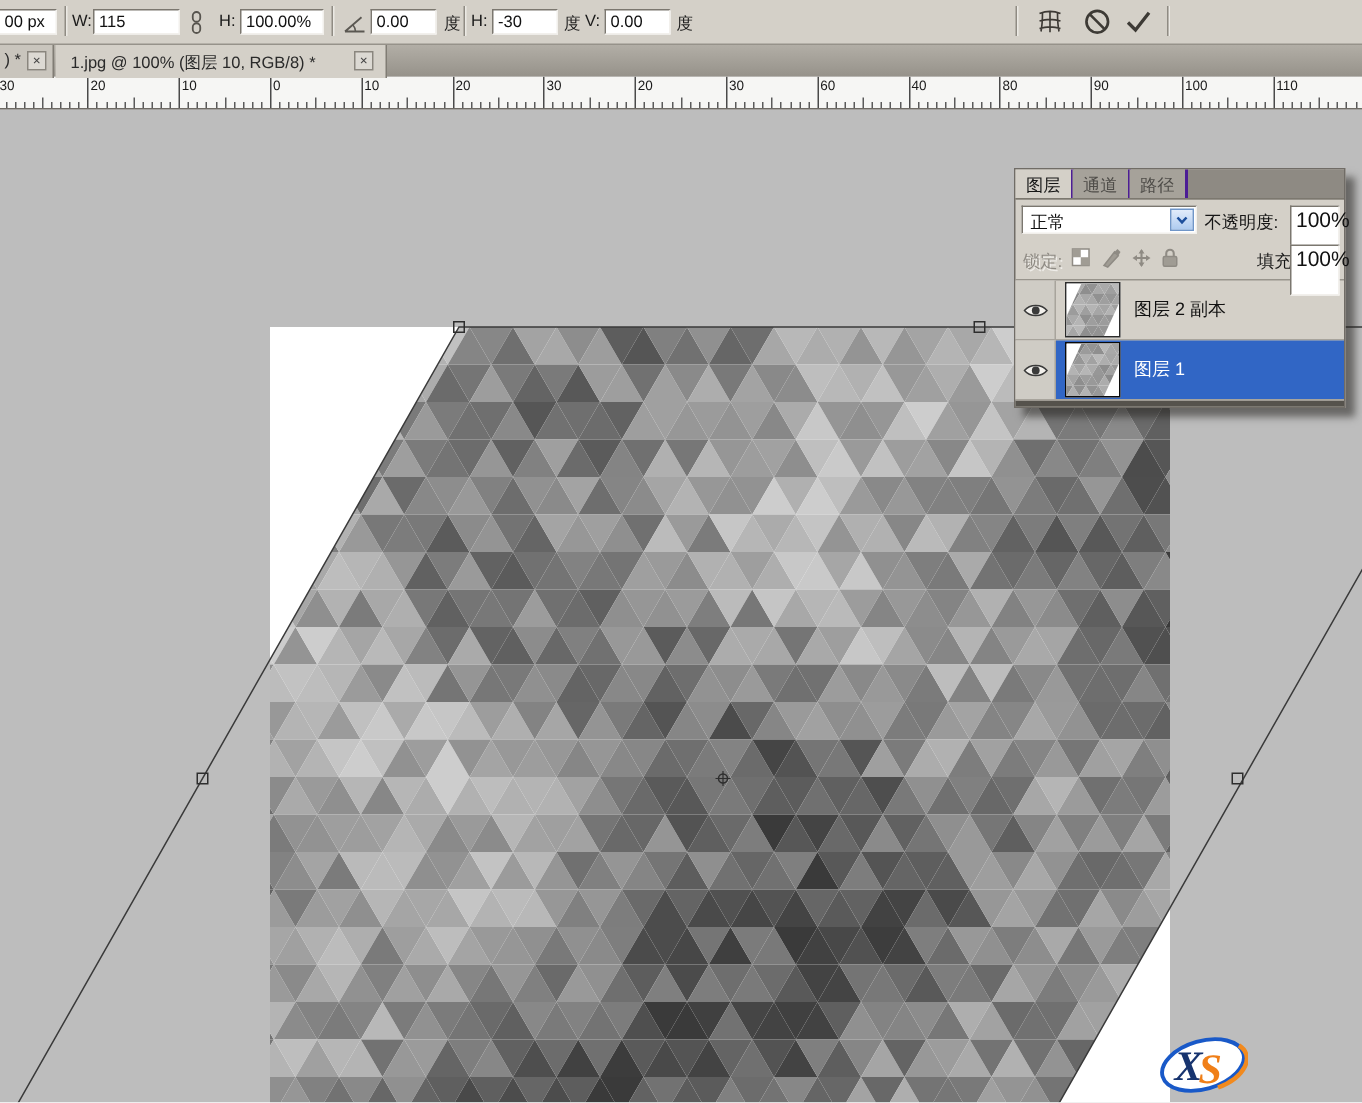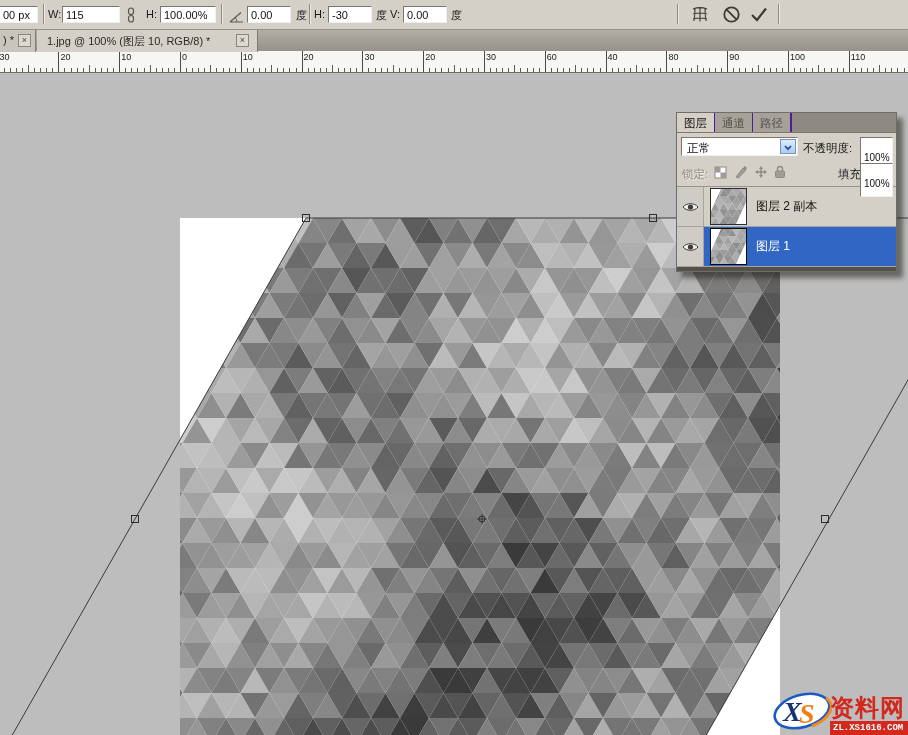--- a/index.html
+++ b/index.html
@@ -36,21 +36,21 @@
                 border:1px solid #706c66;box-sizing:border-box;box-shadow:6px 6px 5px rgba(35,33,30,.55);}
   .lp-tabs{height:19px;background:#8e8a83;position:relative;border-bottom:1px solid #7c786f;}
   .lp-tab{position:absolute;top:0;height:19px;box-sizing:border-box;padding:3px 7px 0 7px;
           font-size:11.5px;color:#4f4d49;background:#a6a29a;border-right:2px solid #4c1d95;}
   .lp-tab.active{background:#d4d0c8;color:#161616;}
   .lp-blend{height:27px;position:relative;}
   .lp-lock{height:26px;position:relative;border-bottom:1px solid #98948c;}
   .lp-small-label{position:absolute;font-size:11.5px;color:#161616;white-space:nowrap;}
   .lp-gray-label{position:absolute;font-size:11.5px;color:#8f8b84;text-shadow:1px 1px 0 #efede9;white-space:nowrap;}
   .pfield{position:absolute;box-sizing:border-box;height:34px;background:#fff;border:1px solid;
-          border-color:#7b776f #f2f0ec #f2f0ec #7b776f;font-size:10px;color:#111;padding:14px 3px 0 3px;}
+          border-color:#7b776f #f2f0ec #f2f0ec #7b776f;font-size:14px;color:#111;padding:0 3px 0 3px;}
   .dd{position:absolute;left:4px;top:4px;width:117px;height:19px;box-sizing:border-box;background:#fff;
       border:1px solid;border-color:#7b776f #f2f0ec #f2f0ec #7b776f;}
   .dd-text{position:absolute;left:5px;top:3px;font-size:11.5px;color:#111;}
   .dd-btn{position:absolute;right:1px;top:1px;width:16px;height:15px;box-sizing:border-box;
           background:linear-gradient(#e2ecfb,#aecbf0);border:1px solid #7096c8;}
   .lock-icon{position:absolute;top:5px;}
   .layer-row{position:relative;height:39px;border-bottom:1px solid #a8a49c;display:flex;}
   .eye-cell{width:27px;box-sizing:border-box;border-right:1px solid #a8a49c;display:flex;
             align-items:center;justify-content:center;background:#cfccc5;}
   .row-main{flex:1;display:flex;align-items:center;position:relative;}
@@ -2152,19 +2152,15 @@
 
   <div class="watermark">
     <span class="wm-logo">
       <svg width="60" height="46" viewBox="0 0 60 46">
         <ellipse cx="30" cy="26" rx="28" ry="16" transform="rotate(-16 30 26)" fill="#ffffff" stroke="#1959c8" stroke-width="2.6"></ellipse>
         <path d="M54 13 A 28 16 -16 0 1 40 41" fill="none" stroke="#f28a1e" stroke-width="3"></path>
         <text x="11" y="36" font-family="Liberation Serif, serif" font-size="28" font-style="italic" font-weight="bold" fill="#17346f">X</text>
         <text x="27" y="38" font-family="Liberation Serif, serif" font-size="28" font-style="italic" font-weight="bold" fill="#f07f18">S</text>
       </svg>
     </span>
-    <span class="wm-right">
-      <div class="wm-name">资料网</div>
-      <div class="wm-url">ZL.XS1616.COM</div>
-    </span>
   </div>
 
 </div>
 
 </body></html>

